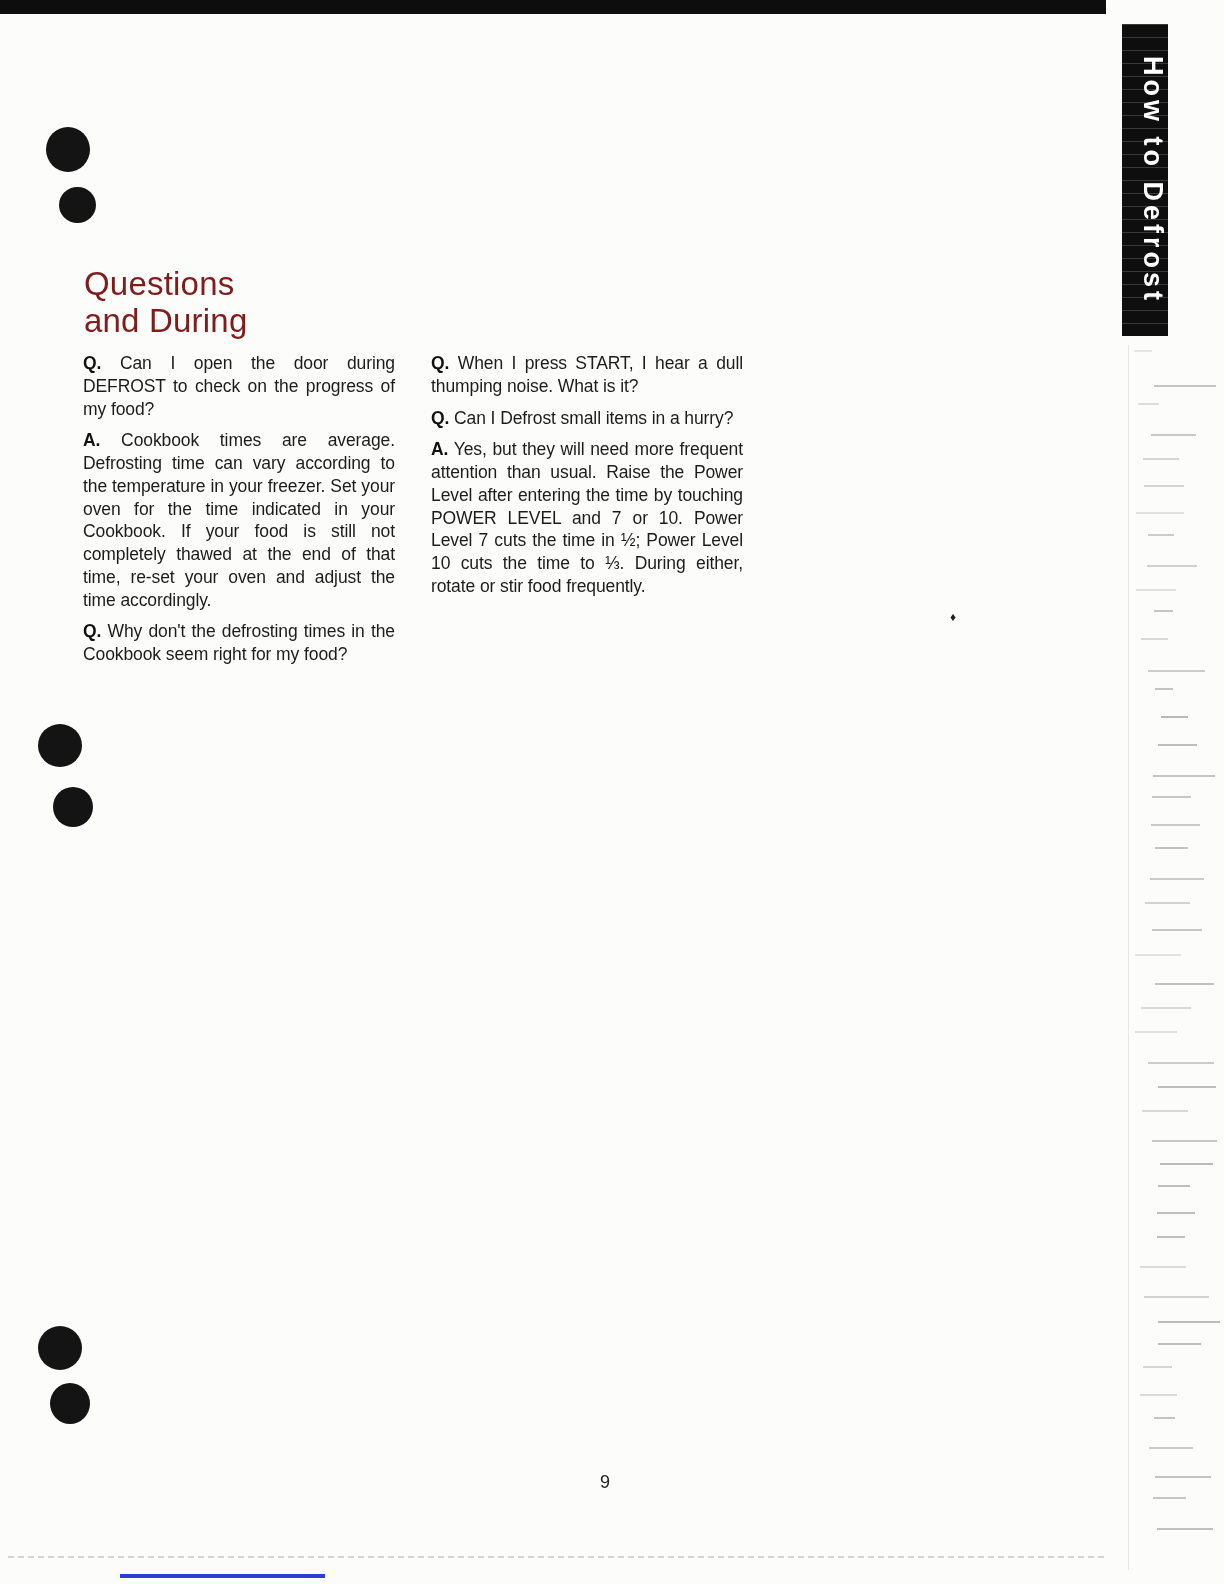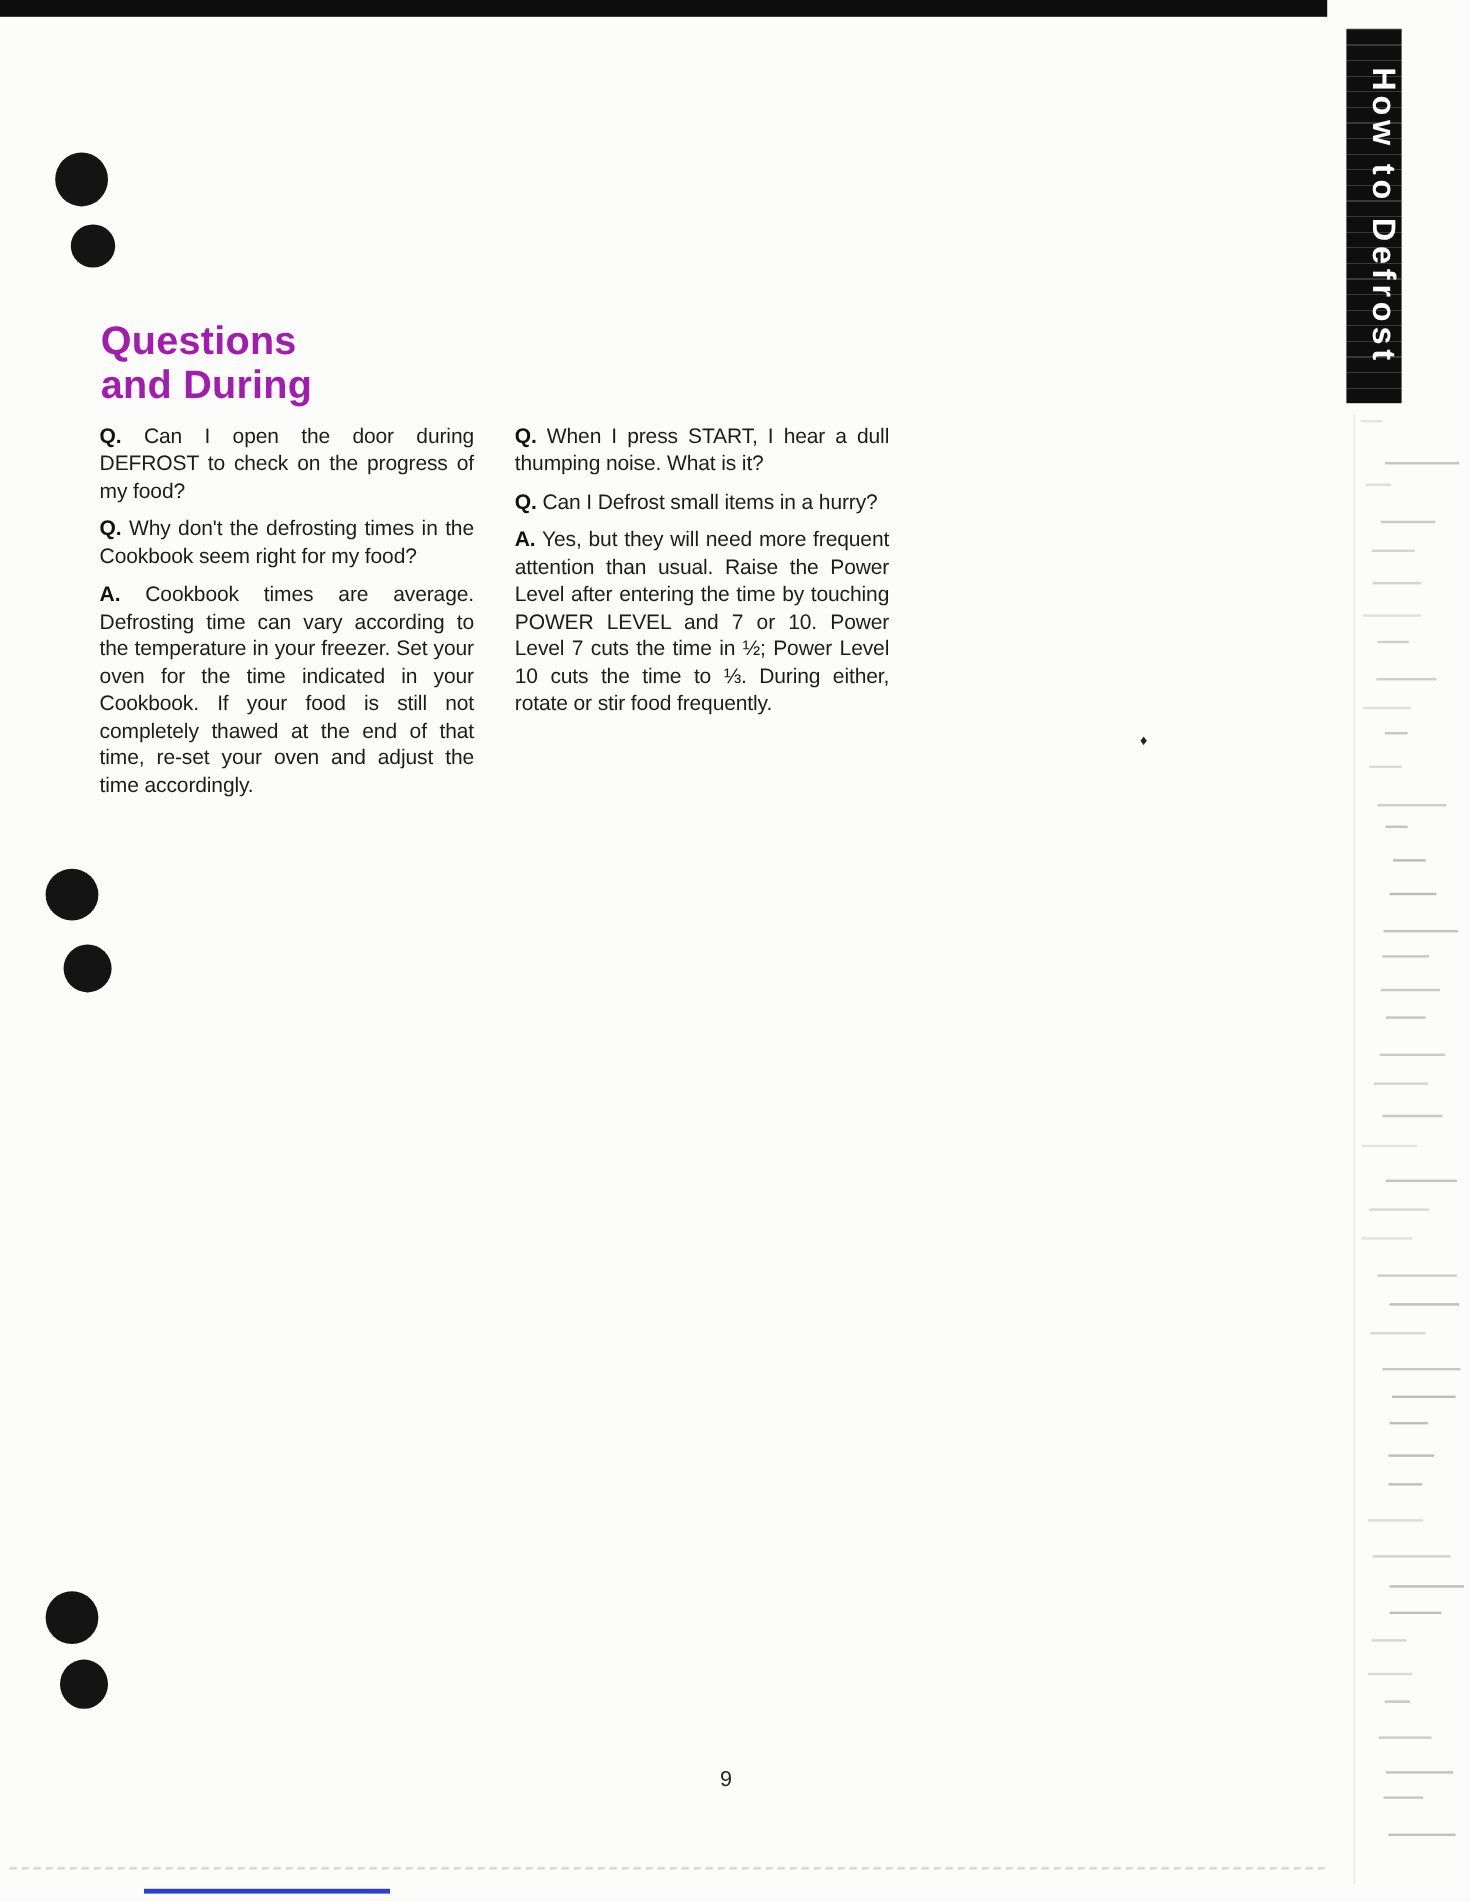--- a/index.html
+++ b/index.html
@@ -52,32 +52,33 @@
   .dot5 { left: 38px;  top: 1326px; width: 44px; height: 44px; }
   .dot6 { left: 50px;  top: 1383px; width: 40px; height: 41px; }
 
   
   .title {
     position: absolute;
     left: 84px; top: 266px;
     margin: 0;
     font-size: 33px;
     line-height: 1.12;
-    font-weight: bold;
-    color: #a21caf;
+    font-weight: normal;
+    color: #7f1d1d;
     letter-spacing: 0.2px;
   }
 
   
   .columns {
     position: absolute;
     left: 83px; top: 352px;
     width: 1008px;
     display: flex;
     gap: 34px;
+    justify-content: space-between;
   }
   .col { width: 312px; }
   .col p {
     margin: 0 0 9px 0;
     font-size: 17.5px;
     line-height: 1.3;
     text-align: justify;
     letter-spacing: -0.1px;
   }
   .pfx { font-weight: bold; color: #111; }
@@ -154,22 +155,22 @@
 
   <h1 class="title">
     <span>Questions</span><br>
     <span>and During</span>
   </h1>
 
   <div class="columns">
 
     <div class="col">
       <p><span class="pfx">Q.</span> <span>Can I open the door during DEFROST to check on the progress of my food?</span></p>
+      <p><span class="pfx">A.</span> <span>Cookbook times are average. Defrosting time can vary according to the temperature in your freezer. Set your oven for the time indicated in your Cookbook. If your food is still not completely thawed at the end of that time, re-set your oven and adjust the time accordingly.</span></p>
       <p><span class="pfx">Q.</span> <span>Why don't the defrosting times in the Cookbook seem right for my food?</span></p>
-      <p><span class="pfx">A.</span> <span>Cookbook times are average. Defrosting time can vary according to the temperature in your freezer. Set your oven for the time indicated in your Cookbook. If your food is still not completely thawed at the end of that time, re-set your oven and adjust the time accordingly.</span></p>
     </div>
 
     <div class="col">
       <p><span class="pfx">Q.</span> <span>When I press START, I hear a dull thumping noise. What is it?</span></p>
       <p><span class="pfx">Q.</span> <span>Can I Defrost small items in a hurry?</span></p>
       <p><span class="pfx">A.</span> <span>Yes, but they will need more frequent attention than usual. Raise the Power Level after entering the time by touching POWER LEVEL and 7 or 10. Power Level 7 cuts the time in ½; Power Level 10 cuts the time to ⅓. During either, rotate or stir food frequently.</span></p>
     </div>
 
     <div class="col">
     </div>

